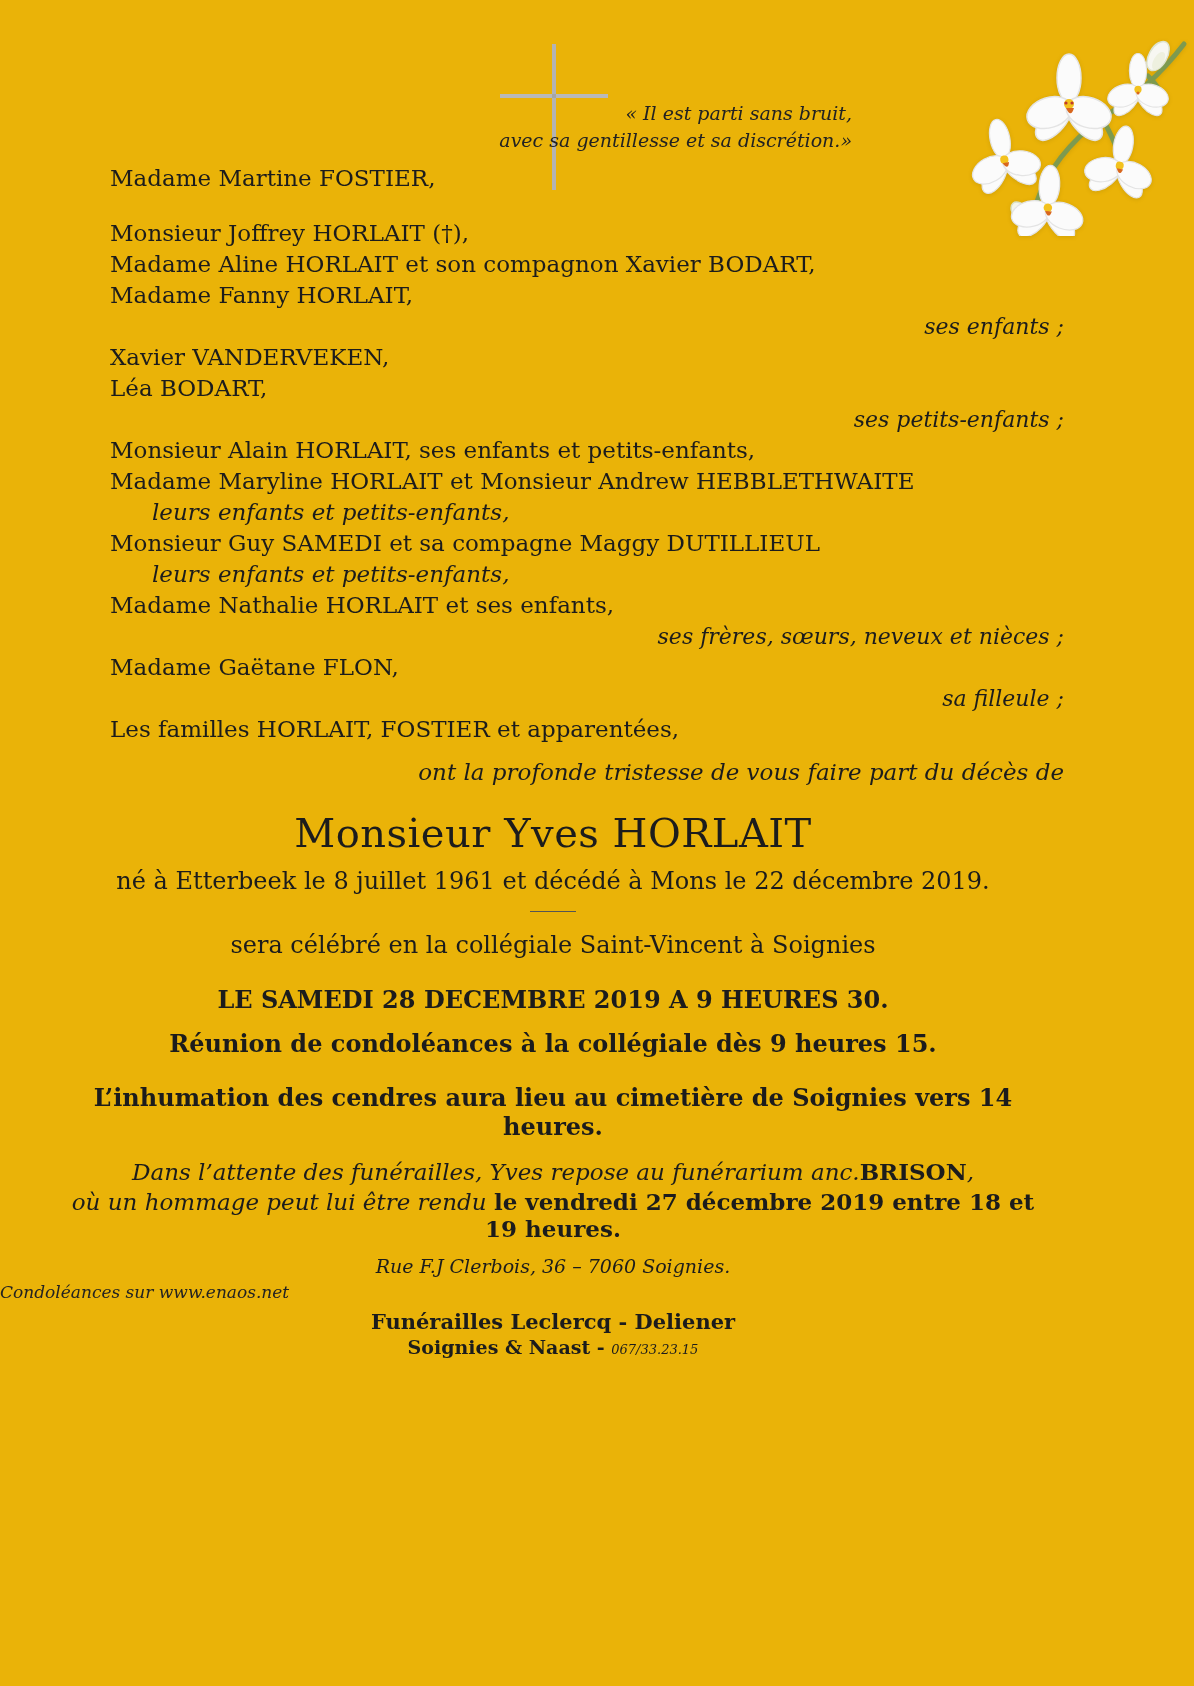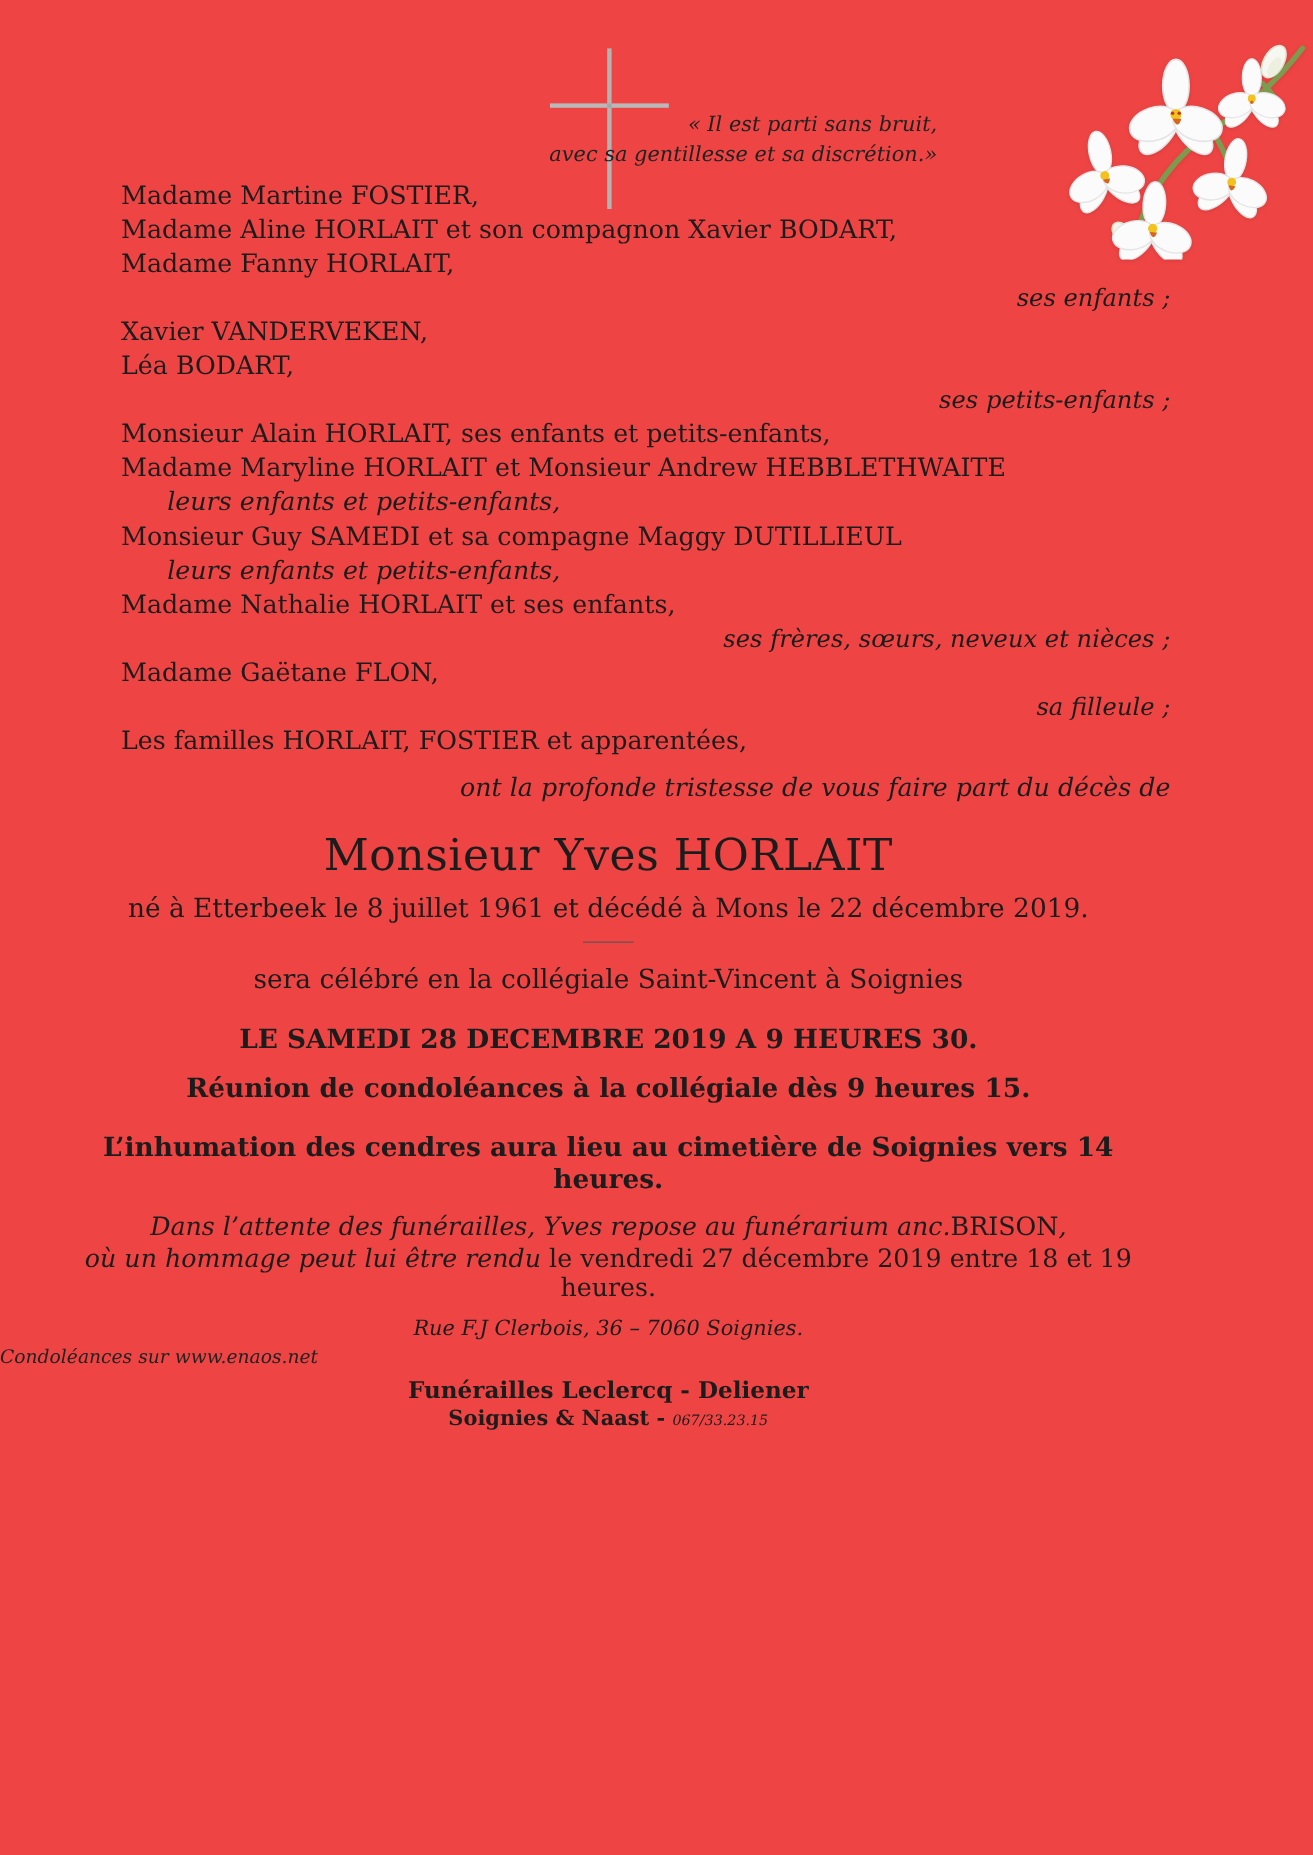--- a/index.html
+++ b/index.html
@@ -1,20 +1,20 @@
 <!DOCTYPE html>
 <html lang="fr"><head>
 <meta charset="utf-8">
 <style>
   html,body{margin:0;padding:0;background:#ffffff;}
   .page{
     position:relative;
     width:1194px;height:1686px;
     margin:0 auto;
-    background:#ef4444;
+    background:#eab308;
     color:#1c1c1c;
     font-family:"DejaVu Serif","Liberation Serif",serif;
     overflow:hidden;
   }
   
   .cross{position:absolute;left:494px;top:42px;}
   .flowers{position:absolute;left:952px;top:18px;filter:drop-shadow(0 1px 2px rgba(0,0,0,0.10));}
   .quote{
     position:absolute;top:100px;right:342px;
     text-align:right;font-style:italic;font-size:19px;line-height:27px;color:#222;
@@ -32,21 +32,21 @@
   .life-dates{margin-top:10px;font-size:24px;}
   .divider{width:46px;height:0;border-top:1.5px solid #555;margin:16px auto 0;}
   .office{margin-top:18px;font-size:24px;line-height:31px;}
   .bold-line{font-weight:bold;font-size:24px;}
   .samedi{margin-top:24px;}
   .reunion{margin-top:15px;}
   .burial{margin-top:25px;}
   .vigil1{margin-top:17px;font-size:23px;}
   .vigil2{margin-top:3px;font-size:23px;}
   .it{font-style:italic;}
-  .b{font-weight:normal;font-style:normal;}
+  .b{font-weight:bold;font-style:normal;}
   .address{margin-top:13px;font-size:19px;font-style:italic;}
   .enaos{margin:5px 131px 0 0;font-size:17px;font-style:italic;color:#222;}
   .funeral-home{margin-top:7px;font-weight:bold;font-size:21px;}
   .funeral-loc{margin-top:2px;font-size:19px;font-weight:bold;}
   .funeral-loc .phone{font-style:italic;font-weight:normal;font-size:13px;}
 </style>
 </head>
 <body>
 
 <div class="page">
@@ -137,20 +137,21 @@
         <ellipse cx="-22" cy="4" rx="23" ry="15" transform="rotate(-18)"></ellipse>
         <ellipse cx="22" cy="4" rx="23" ry="15" transform="rotate(18)"></ellipse>
       </g>
       <circle cx="0" cy="2" r="5" fill="#f3c21e"></circle>
       <path d="M-3,6 C0,13 3,13 5,6 Z" fill="#d8671e"></path>
     </g>
   </svg>
 
   <div class="family">
     <div class="fl">Madame Martine FOSTIER,</div>
+    <div class="fl gap">Monsieur Joffrey HORLAIT (†),</div>
     <div class="fl">Madame Aline HORLAIT et son compagnon Xavier BODART,</div>
     <div class="fl">Madame Fanny HORLAIT,</div>
     <div class="fl right">ses enfants ;</div>
     <div class="fl">Xavier VANDERVEKEN,</div>
     <div class="fl">Léa BODART,</div>
     <div class="fl right">ses petits-enfants ;</div>
     <div class="fl">Monsieur Alain HORLAIT, ses enfants et petits-enfants,</div>
     <div class="fl">Madame Maryline HORLAIT et Monsieur Andrew HEBBLETHWAITE</div>
     <div class="fl indent">leurs enfants et petits-enfants,</div>
     <div class="fl">Monsieur Guy SAMEDI et sa compagne Maggy DUTILLIEUL</div>

